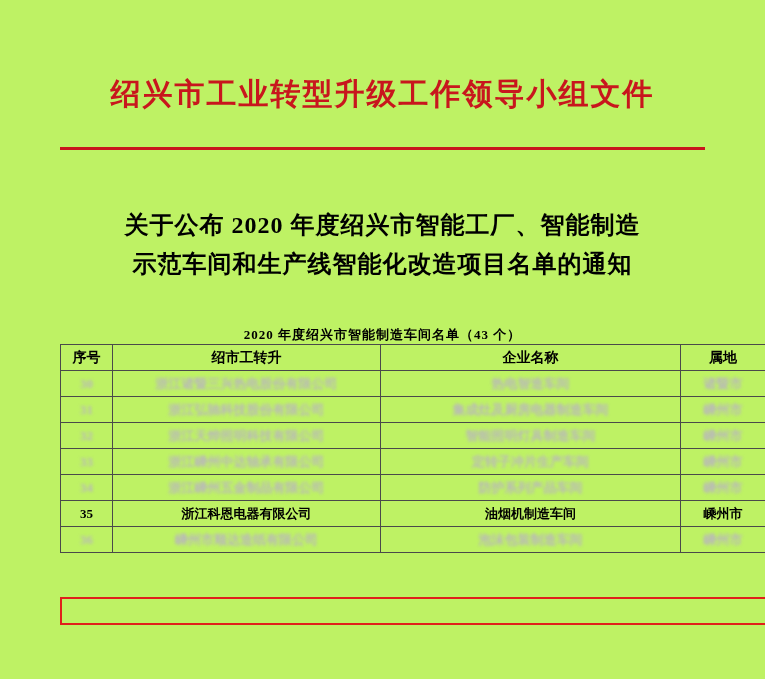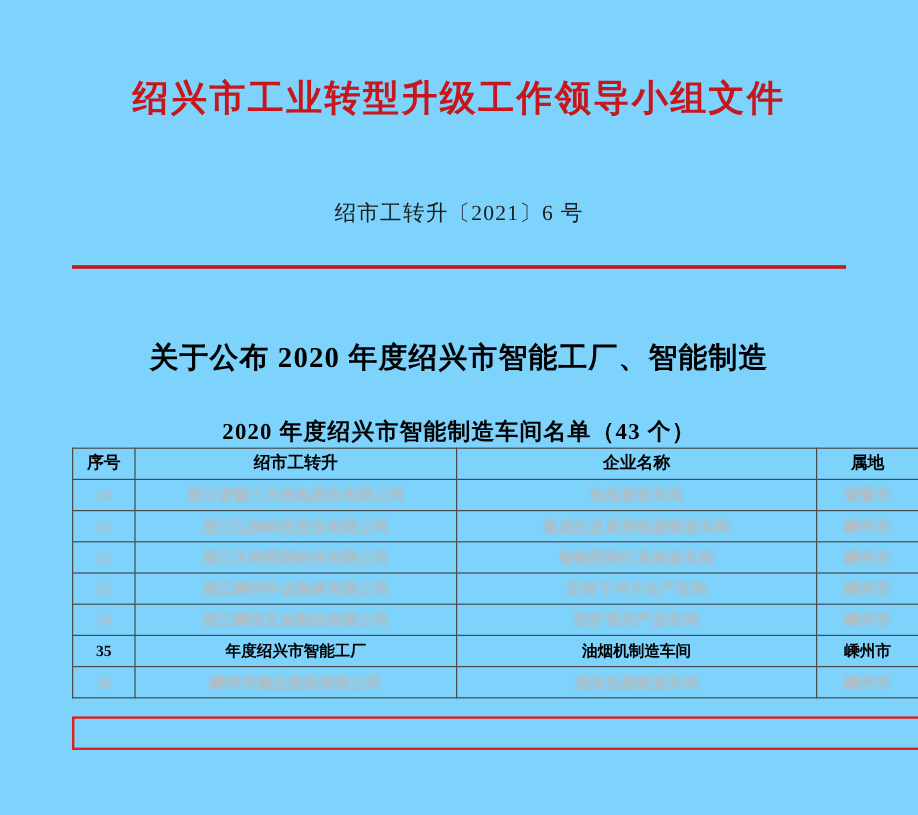--- a/index.html
+++ b/index.html
@@ -11,23 +11,23 @@
     height: 679px;
     background: #ffffff;
     font-family: "Liberation Serif", "DejaVu Serif", serif;
     color: #000;
     overflow: hidden;
   }
   .page {
     position: relative;
     width: 765px;
     height: 679px;
-    background: #7dd3fc;
+    background: #bef264;
     box-sizing: border-box;
-    padding: 0 60px;
+    padding: 12px 60px;
   }
   .doc-title {
     text-align: center;
     color: #c8161d;
     font-size: 30px;
     font-weight: bold;
     letter-spacing: 2px;
     padding-top: 62px;
     font-family: "Liberation Serif", "DejaVu Serif", serif;
     white-space: nowrap;
@@ -53,23 +53,23 @@
     margin-top: 56px;
     letter-spacing: 1px;
   }
   .subject .line {
     display: block;
     white-space: nowrap;
     font-family: Liberation Serif, serif;
   }
   .list-caption {
     text-align: center;
-    font-size: 19px;
+    font-size: 13px;
     font-weight: bold;
-    margin-top: 28px;
+    margin-top: 42px;
     letter-spacing: 1px;
   }
   table.listing {
     width: 100%;
     border-collapse: collapse;
     table-layout: fixed;
     font-size: 13px;
   }
   table.listing th, table.listing td {
     border: 1px solid #4a4a4a;
@@ -106,26 +106,26 @@
     box-sizing: border-box;
   }
 </style>
 </head>
 <body>
 
 <div class="page">
 
   <div class="doc-title">绍兴市工业转型升级工作领导小组文件</div>
 
-  <div class="doc-number">绍市工转升〔2021〕6 号</div>
 
   <div class="red-rule"></div>
 
   <div class="subject">
     <span class="line">关于公布 2020 年度绍兴市智能工厂、智能制造</span>
+    <span class="line">示范车间和生产线智能化改造项目名单的通知</span>
   </div>
 
   <div class="list-caption">2020 年度绍兴市智能制造车间名单（43 个）</div>
 
   <table class="listing">
     <colgroup>
       <col class="c-no">
         <col class="c-comp">
         <col class="c-shop">
         <col class="c-region">
@@ -164,21 +164,21 @@
         <td>嵊州市</td>
       </tr>
       <tr class="blurred">
         <td>34</td>
         <td>浙江嵊州五金制品有限公司</td>
         <td>防护系列产品车间</td>
         <td>嵊州市</td>
       </tr>
       <tr class="highlight">
         <td>35</td>
-        <td>年度绍兴市智能工厂</td>
+        <td>浙江科恩电器有限公司</td>
         <td>油烟机制造车间</td>
         <td>嵊州市</td>
       </tr>
       <tr class="blurred">
         <td>36</td>
         <td>嵊州市顺达造纸有限公司</td>
         <td>泡沫包装制造车间</td>
         <td>嵊州市</td>
       </tr>
     </tbody>

